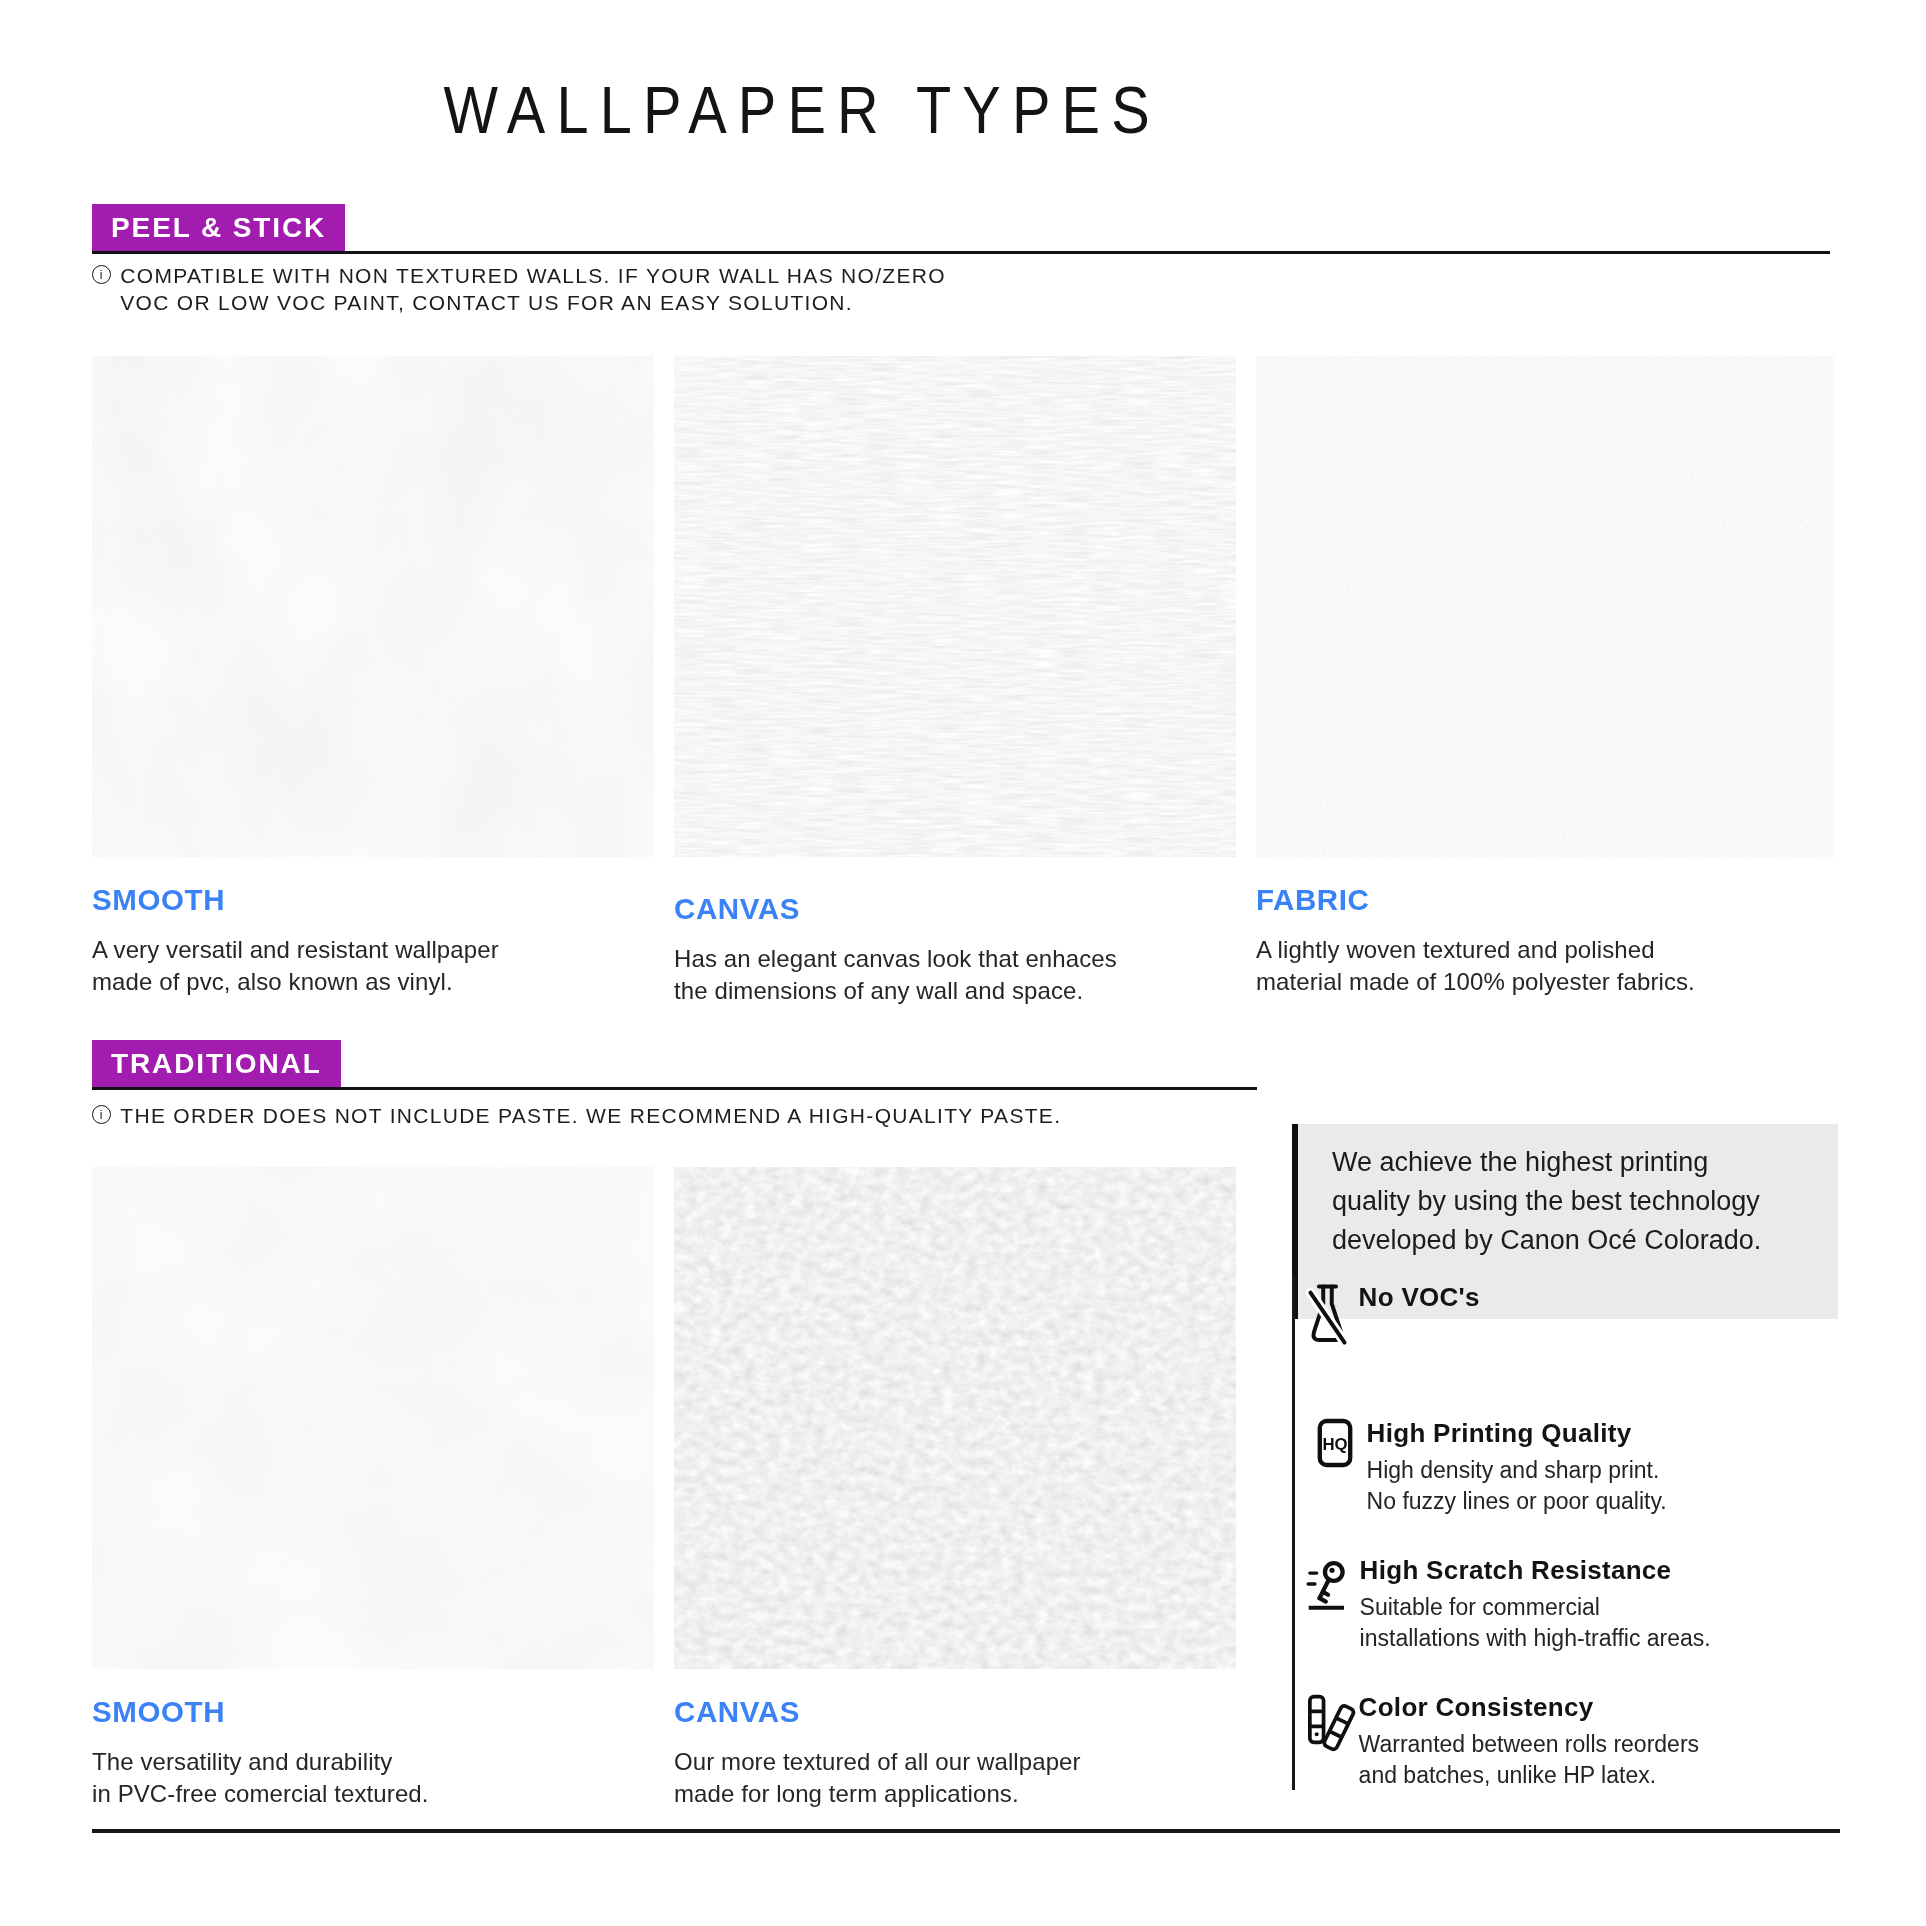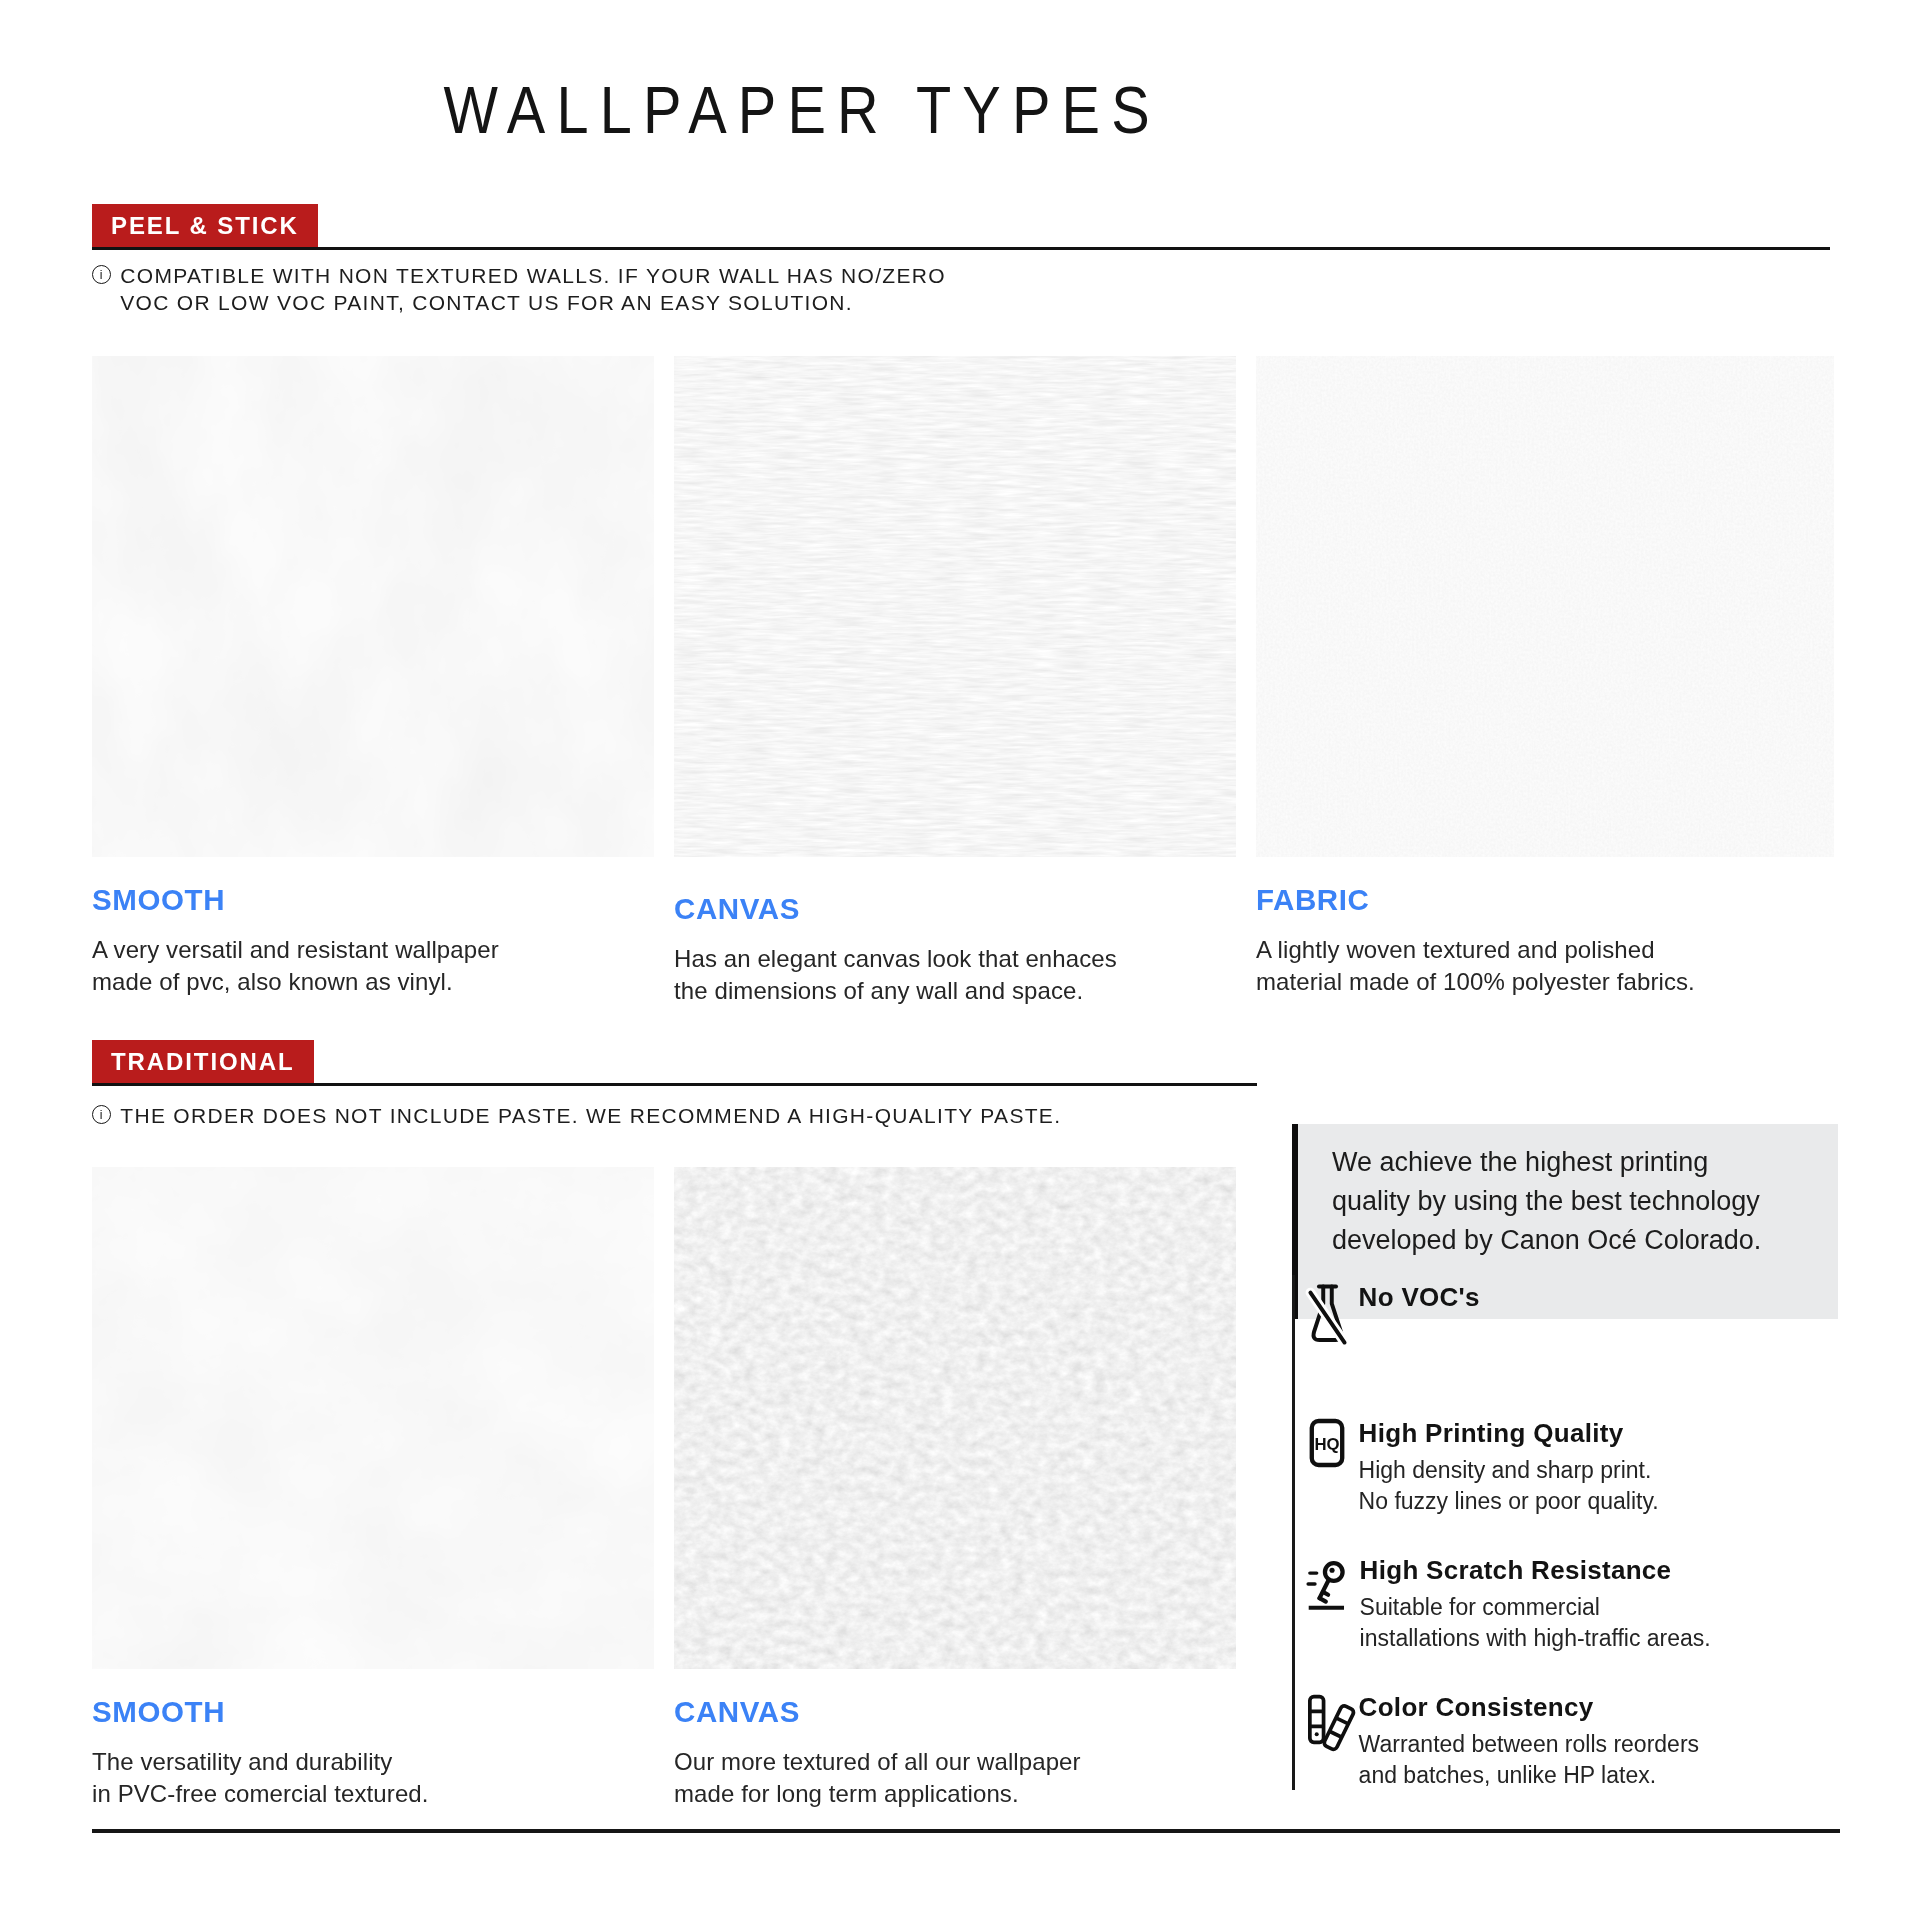--- a/index.html
+++ b/index.html
@@ -9,22 +9,22 @@
   }
   .pre{white-space:pre-line;}
 
   
   .page-title{position:absolute;top:76px;left:0;width:1605px;text-align:center;
     font-size:67px;line-height:67px;font-weight:400;letter-spacing:13px;color:#141414;}
   .page-title .squeeze{display:inline-block;transform:scaleX(0.86);}
 
   
   .section-rule{position:absolute;border-bottom:3.9px solid #121212;}
-  .section-tag{display:inline-block;background:#b91c1c;color:#ffffff;
-    font-size:24px;font-weight:bold;letter-spacing:1.9px;padding:8.3px 19px 7px;}
+  .section-tag{display:inline-block;background:#a21caf;color:#ffffff;
+    font-size:28px;font-weight:bold;letter-spacing:1.9px;padding:8.3px 19px 7px;}
 
   
   .note{position:absolute;display:flex;align-items:flex-start;
     font-size:21px;line-height:27px;letter-spacing:1.3px;color:#1d1d1d;}
   .info-circle{flex:0 0 auto;width:17.3px;height:17.3px;margin:3.2px 9px 0 0;
     border:1.6px solid #161616;border-radius:50%;display:inline-flex;
     align-items:center;justify-content:center;font-size:12.2px;line-height:1;color:#161616;}
 
   
   .swatch-row{position:absolute;display:grid;}
@@ -40,21 +40,21 @@
   
   .quality-box{position:absolute;left:1292px;top:1080px;width:546px;height:195px;background:#e9eaeb;margin-top:44px;}
   .quality-box .bar{position:absolute;left:0;top:0;width:6.4px;height:100%;background:#0e0e0e;}
   .quality-box .qtext{position:absolute;left:40px;top:19px;right:23px;
     font-size:27px;line-height:39px;color:#1c1c1c;}
   .features-line{position:absolute;left:1292px;top:1275px;width:3.2px;height:515px;background:#181818;}
   .feature{position:absolute;left:1307px;width:533px;display:flex;align-items:flex-start;}
   .feature .icon-wrap{flex:0 0 40px;display:flex;justify-content:center;margin-right:11.6px;}
   .feature h4{margin:0 0 6.4px 0;font-size:26px;font-weight:bold;letter-spacing:0.3px;color:#131313;}
   .feature p{margin:0;font-size:23px;line-height:31px;color:#242424;}
-  #feature-0{top:1282px;} #feature-1{top:1418px;} #feature-2{top:1555px;} #feature-3{top:1692px;}
+  #feature-0{top:1282px;} #feature-1{top:1418px;margin-left:8px;} #feature-2{top:1555px;} #feature-3{top:1692px;}
   .icon-svg{overflow:visible;}
 
   .bottom-rule{position:absolute;left:92px;top:1829px;width:1748px;height:3.9px;background:#161616;}
 </style>
 </head>
 <body>
 
 <div id="canvas">
 
   <svg width="0" height="0" style="position:absolute" aria-hidden="true">

